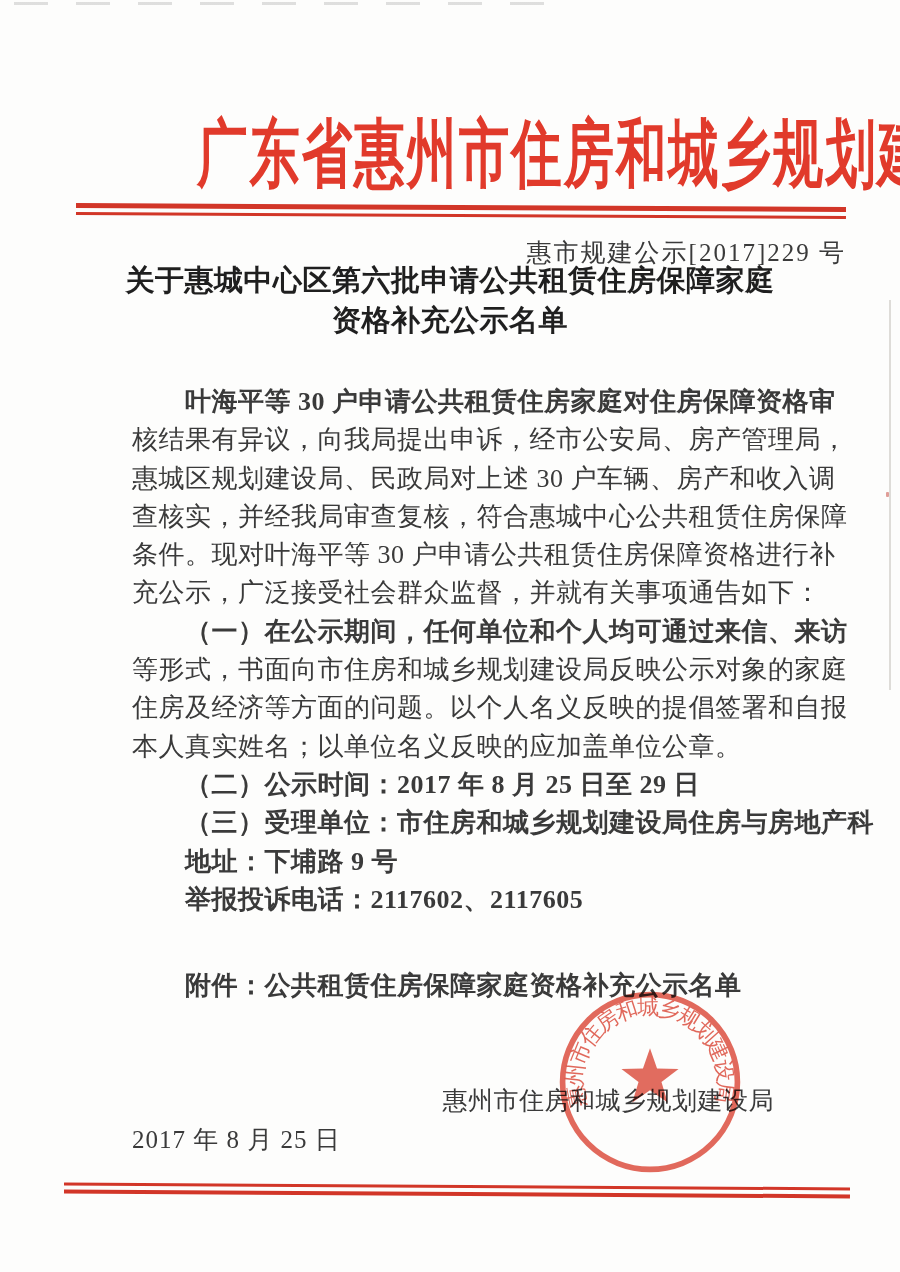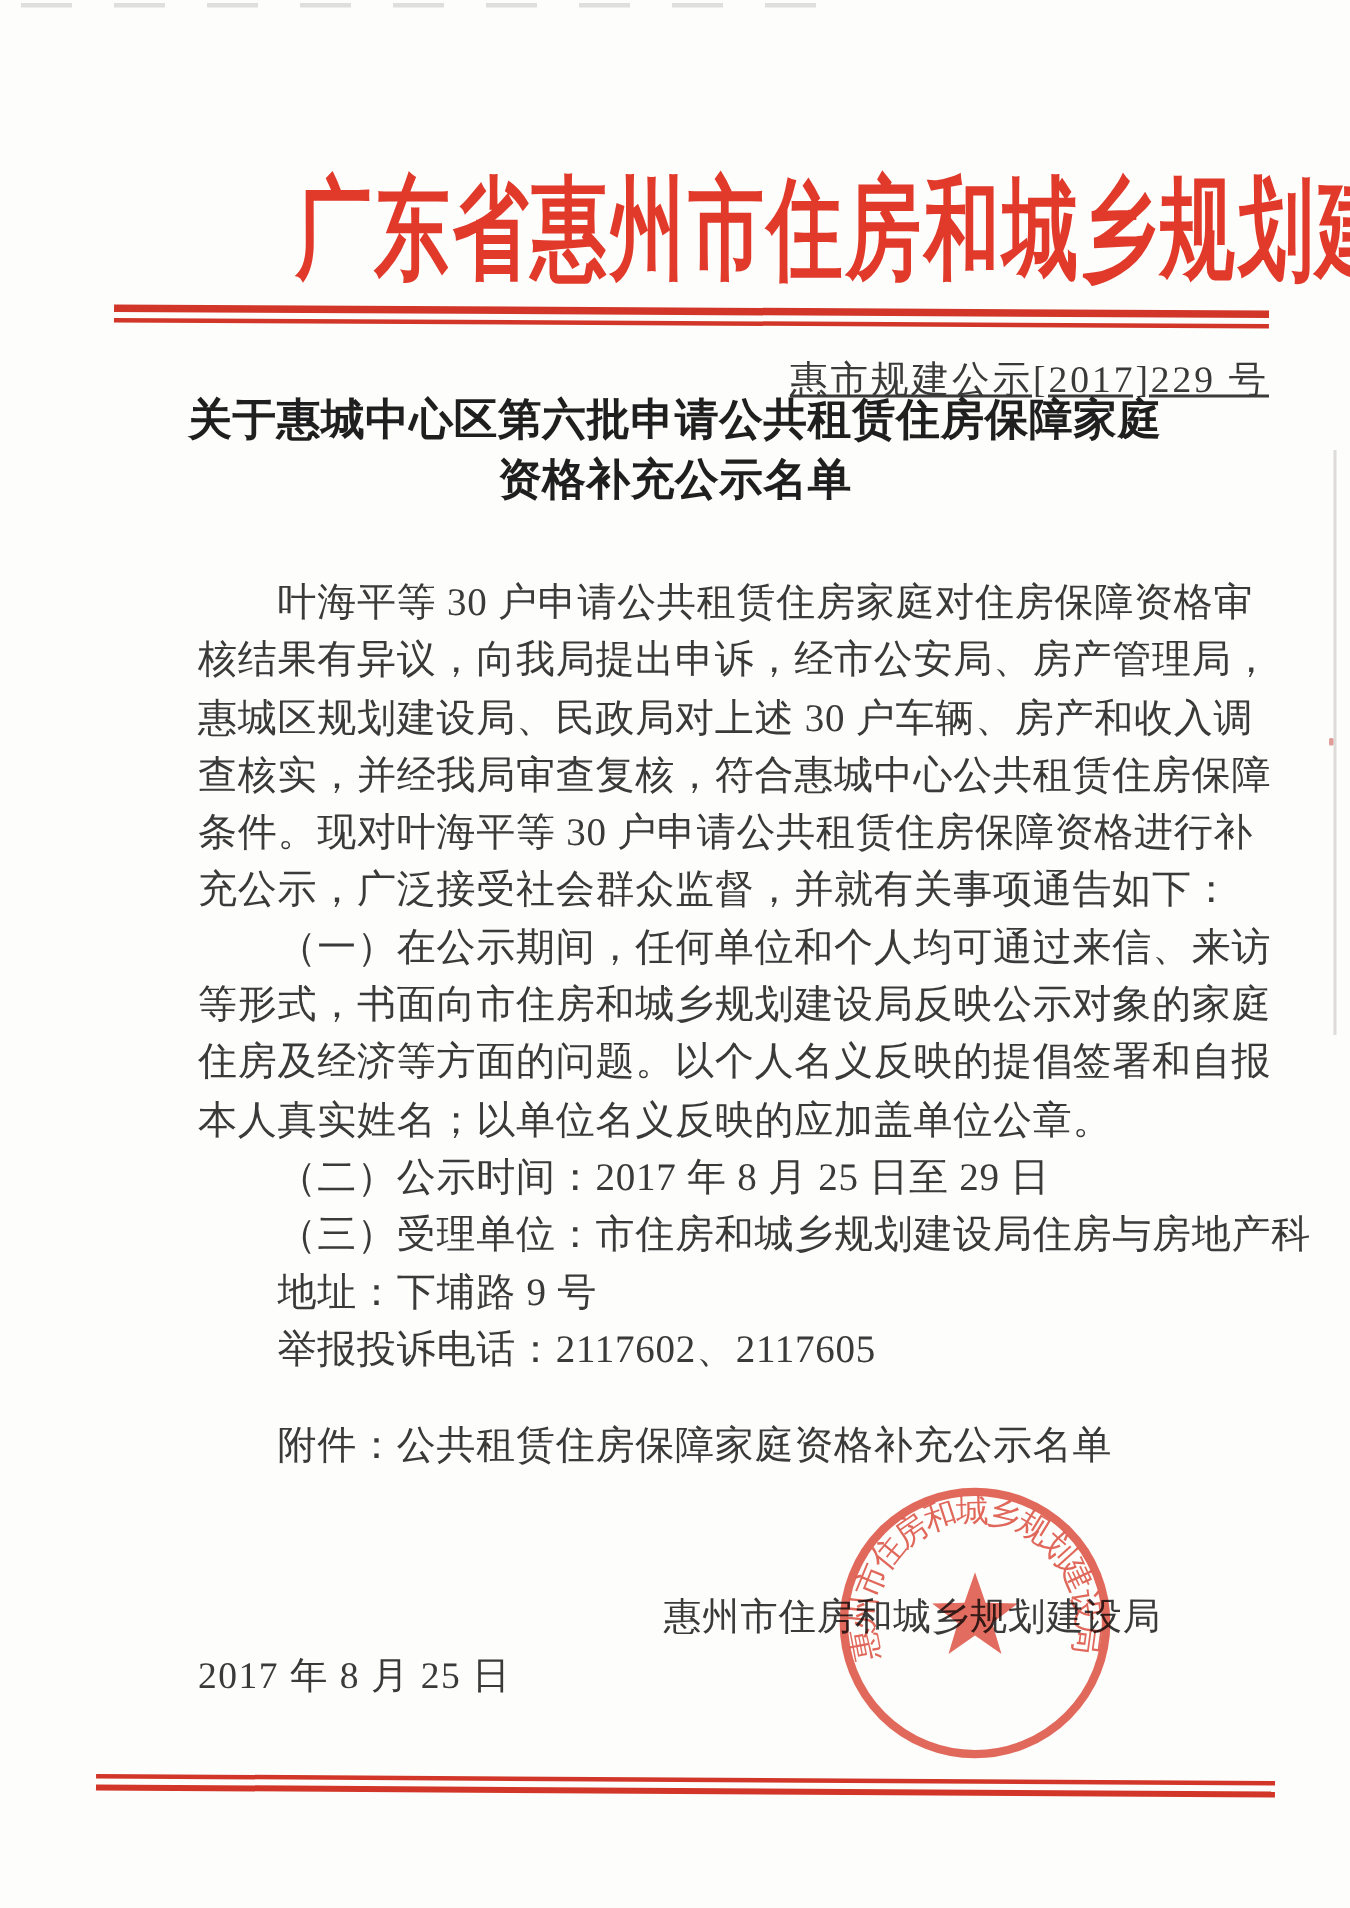--- a/index.html
+++ b/index.html
@@ -34,35 +34,35 @@
   .rule-top{top:205px;transform:rotate(.3deg);}
   .rule-bottom{top:1185px;left:64px;width:786px;transform:rotate(.35deg);}
   .rule .bar-thick{height:5px;background:#d23628;}
   .rule .bar-gap{height:4px;}
   .rule .bar-thin{height:2.5px;background:#d23628;}
   .rule-bottom .bar-thin{height:2.5px;background:#d23628;}
   .rule-bottom .bar-thick{height:4.5px;background:#d23628;}
   
   .doc-number{
     position:absolute;top:236px;right:54px;
-    font-size:25px;letter-spacing:2px;color:#3a3a3a;white-space:nowrap;text-decoration:underline;
+    font-size:25px;letter-spacing:2px;color:#3a3a3a;white-space:nowrap;
   }
   
   .doc-title{
     position:absolute;top:260px;left:90px;width:720px;text-align:center;
     font-size:29px;font-weight:bold;color:#1f1f1f;line-height:40px;letter-spacing:.5px;
   }
   
   .body-block{
     position:absolute;top:383px;left:132px;width:716px;
     font-size:26px;line-height:38.3px;color:#3a3a3a;letter-spacing:.5px;
   }
   .line{height:38.3px;white-space:nowrap;}
-  .indent{padding-left:53px;}
-  .attachment-line{margin-top:26px;}
+  .indent{padding-left:53px;font-weight:bold;}
+  .attachment-line{margin-top:48px;}
   .sig-org{margin-top:77px;text-align:right;padding-right:74px;font-size:25px;height:39px;white-space:nowrap;}
   .sig-date{text-align:left;padding-right:114px;font-size:25px;letter-spacing:1px;height:39px;white-space:nowrap;}
   
   .seal{
     position:absolute;top:988px;left:556px;width:188px;height:188px;
     mix-blend-mode:multiply;opacity:.88;
   }
 </style>
 </head>
 <body>

